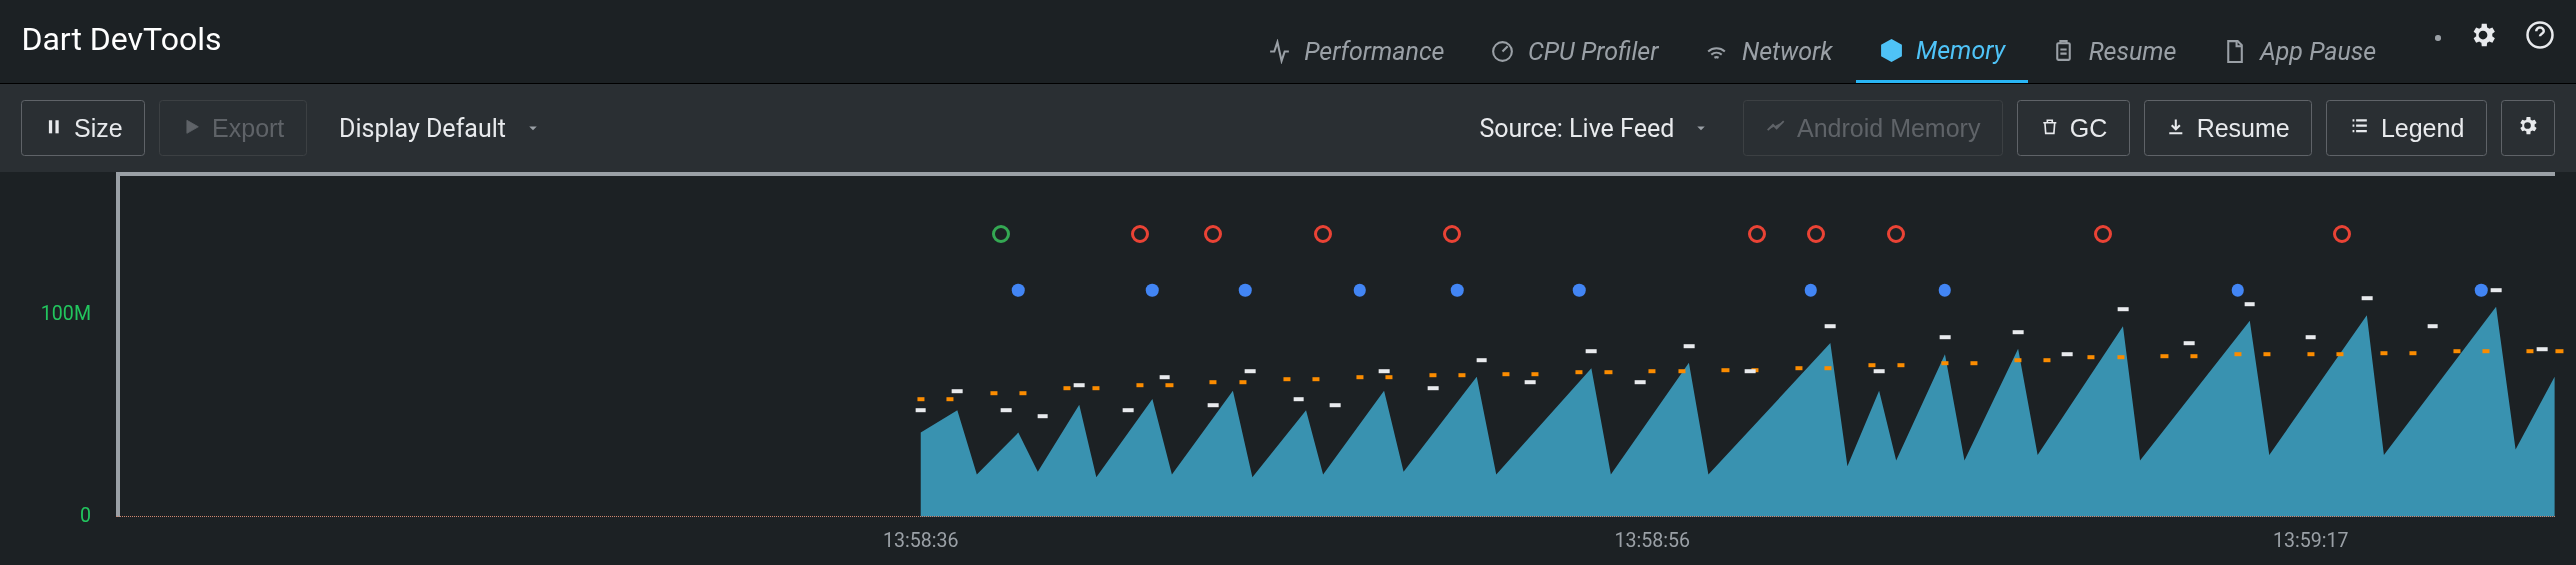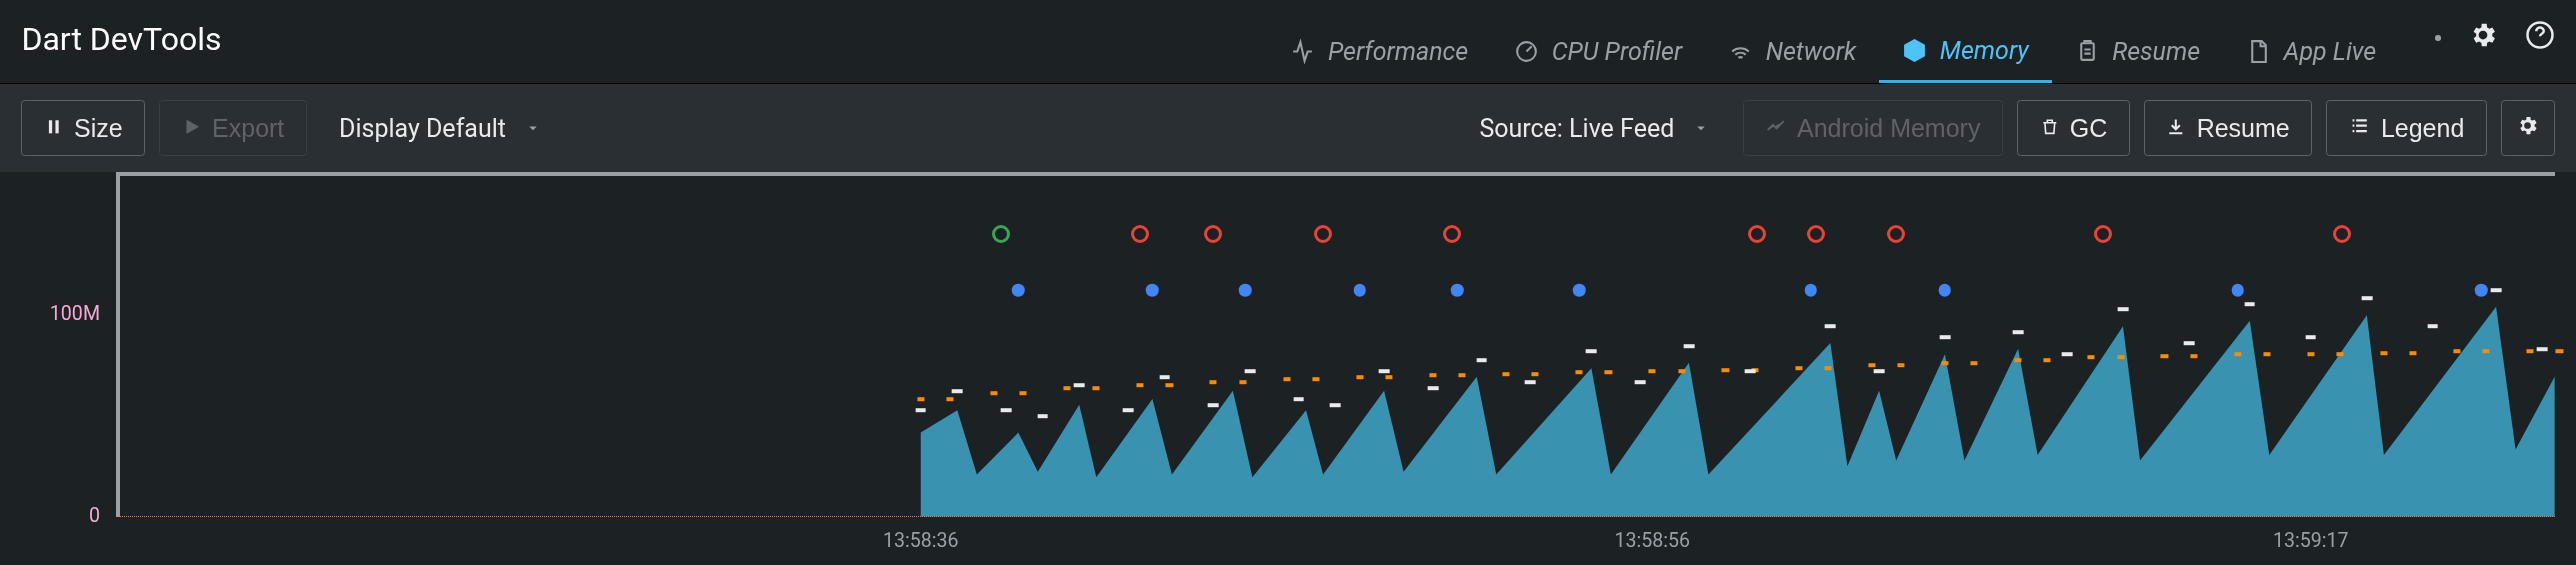--- a/index.html
+++ b/index.html
@@ -104,23 +104,23 @@
   width: 107px;
   height: 348px;
   display: flex;
   flex-direction: column;
   justify-content: space-between;
   padding: 0 10.7px 0 0;
   text-align: right;
 }
 .y-label {
   font-size: 19.6px;
-  color: #f9a8d4;
-  position: absolute;
-  right: 7px;
+  color: #22c55e;
+  position: absolute;
+  right: 16px;
 }
 .y-label.y100 { top: 130px; }
 .y-label.y0 { top: 332px; }
 .chart-plot {
   position: absolute;
   left: 116px;
   top: 0;
   right: 21.4px;
   height: 357px;
 }
@@ -247,21 +247,21 @@
       </span>
       <span>Resume</span>
     </div>
     <div class="tab">
       <span class="tab-icon">
         <svg width="25" height="25" viewBox="0 0 24 24" fill="none" stroke="#9aa0a6" stroke-width="2">
             <path d="M6 2h9l4 4v16H6z"></path>
             <path d="M14 2v5h5"></path>
           </svg>
       </span>
-      <span>App Live</span>
+      <span>App Pause</span>
     </div>
   </div>
   <div class="header-right">
     <span style="width:5.4px;height:5.4px;background:#9aa0a6;border-radius:50%;"></span>
     <span class="icon-btn">
       <svg width="30" height="30" viewBox="0 0 24 24" fill="#e8eaed">
           <path d="M19.4 13a7.5 7.5 0 000-2l2.1-1.6-2-3.5-2.5 1a7.5 7.5 0 00-1.7-1L15 3h-4l-.3 2.9a7.5 7.5 0 00-1.7 1l-2.5-1-2 3.5L6.6 11a7.5 7.5 0 000 2l-2.1 1.6 2 3.5 2.5-1a7.5 7.5 0 001.7 1L11 21h4l.3-2.9a7.5 7.5 0 001.7-1l2.5 1 2-3.5zM12 15.5A3.5 3.5 0 1115.5 12 3.5 3.5 0 0112 15.5z"></path>
         </svg>
     </span>
     <span class="icon-btn">

